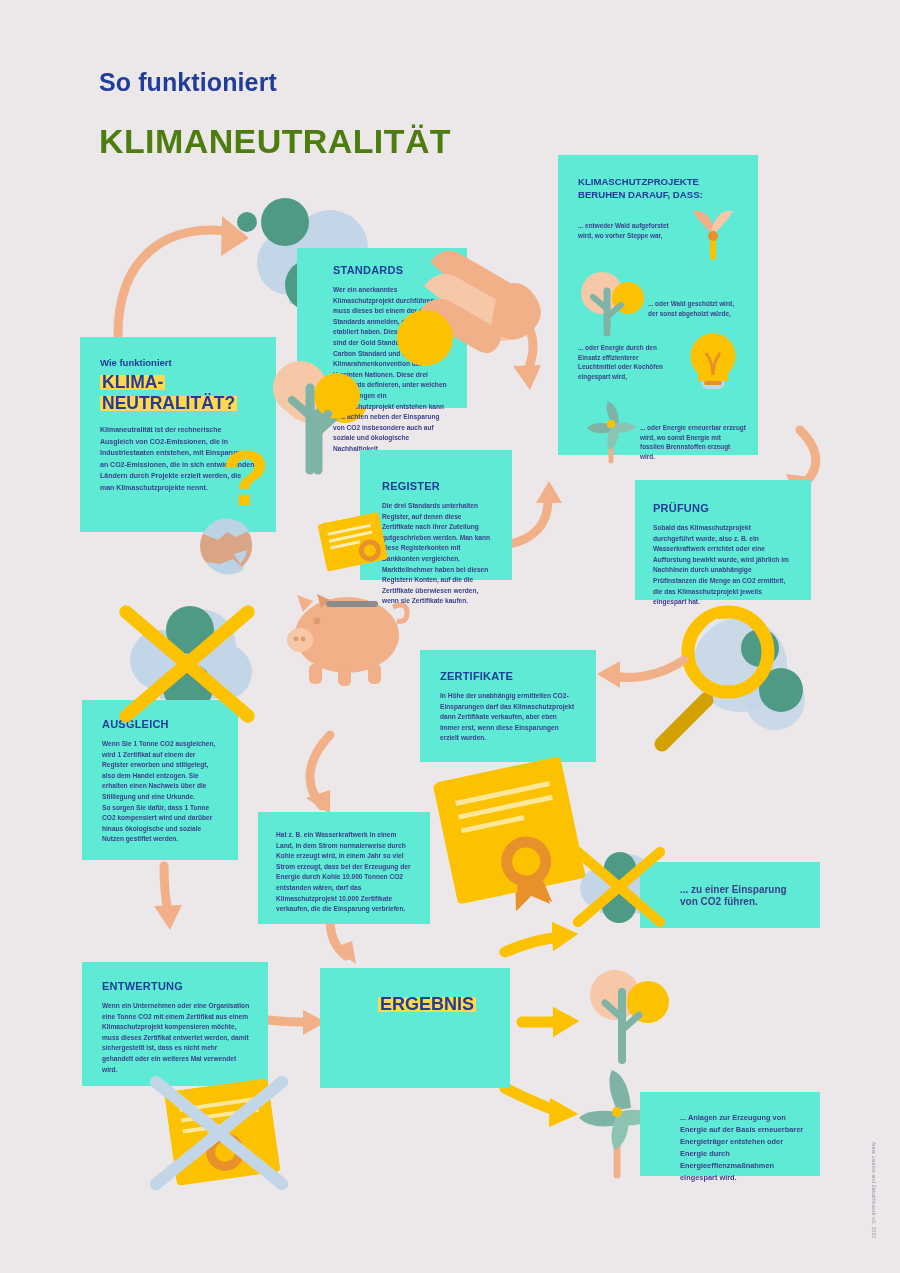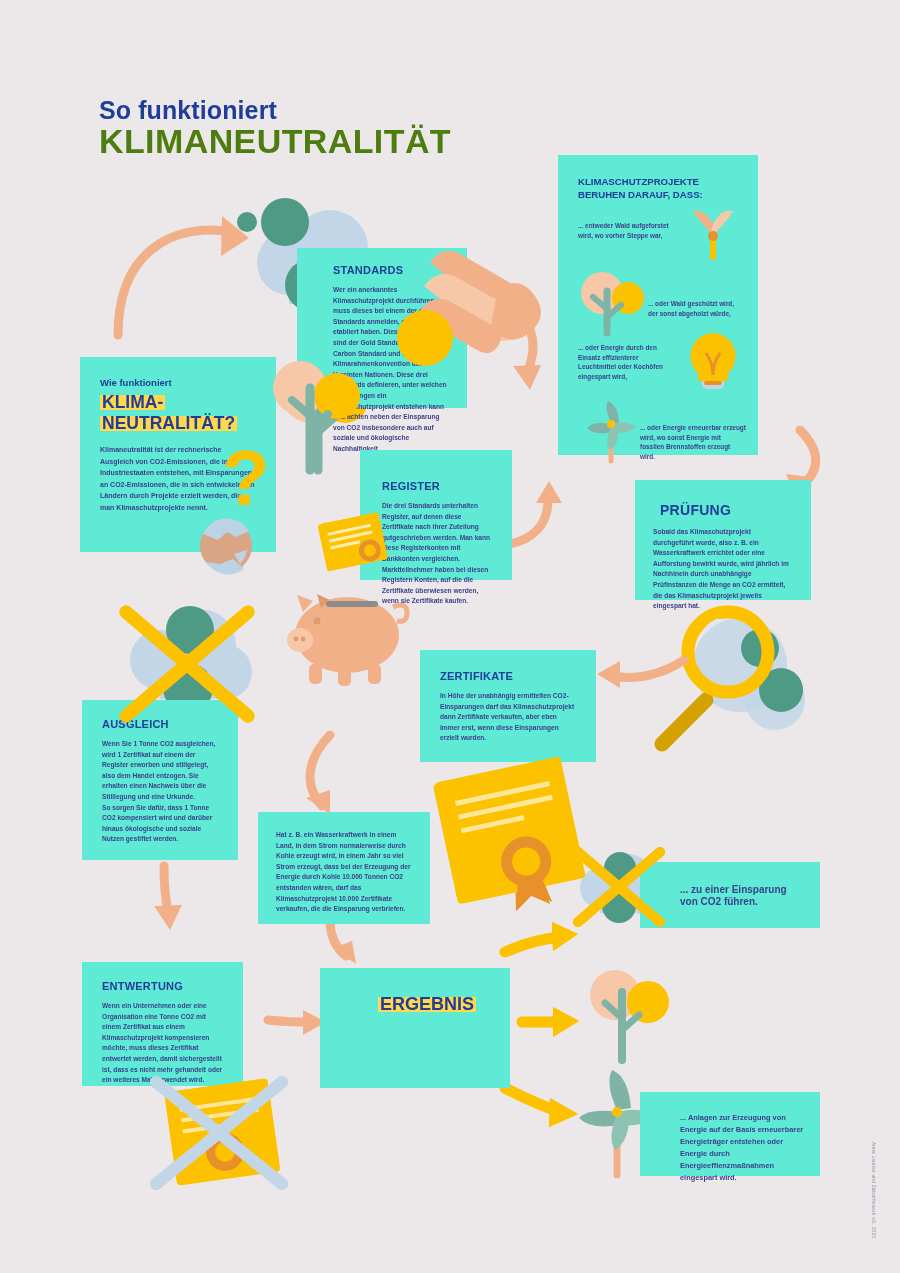--- a/index.html
+++ b/index.html
@@ -35,21 +35,21 @@
     font-weight:bold;
   }
   .body-txt{
     font-size:6.6px;
     line-height:10.6px;
     color:#3b3f8c;
     font-weight:bold;
   }
   
   #title-small{
-    position:absolute;left:99px;top:96px;
+    position:absolute;left:99px;top:68px;
     font-size:25px;font-weight:bold;color:#1f3d99;
     letter-spacing:.1px;
     z-index:30;
   }
   #title-big{
     position:absolute;left:99px;top:122px;
     font-size:34px;font-weight:bold;color:#4d7c0f;
     letter-spacing:.4px;
     z-index:30;
   }
@@ -278,21 +278,21 @@
     <g>
       <path d="M505,1088 C528,1100 548,1108 560,1112" fill="none" stroke="#fcc200" stroke-width="11" stroke-linecap="round"></path>
       <path d="M550,1098 L578,1114 L549,1127 Z" fill="#fcc200"></path>
     </g>
 
   </svg>
 
   <div id="title-small">So funktioniert</div>
   <div id="title-big">KLIMANEUTRALITÄT</div>
 
-  <div class="card" style="left:80px;top:337px;width:196px;height:195px;padding:20px 20px 0 20px;margin-top:20px;">
+  <div class="card" style="left:80px;top:337px;width:196px;height:195px;padding:20px 20px 0 20px;">
     <div style="font-size:9.5px;font-weight:bold;color:#1f3d99;margin-bottom:4px;">Wie funktioniert</div>
     <div style="line-height:20px;margin-bottom:10px;">
       <span class="hl" style="font-size:17.5px;font-weight:bold;color:#1f3d99;">KLIMA-</span><br>
       <span class="hl" style="font-size:17.5px;font-weight:bold;color:#1f3d99;">NEUTRALITÄT?</span>
     </div>
     <p class="body-txt" style="font-size:7px;line-height:11.6px;">Klimaneutralität ist der rechnerische Ausgleich von CO2-Emissionen, die in Industriestaaten entstehen, mit Einsparungen an CO2-Emissionen, die in sich entwickelnden Ländern durch Projekte erzielt werden, die man Klimaschutzprojekte nennt.</p>
   </div>
 
   <div class="card" style="left:297px;top:248px;width:170px;height:160px;padding:16px 18px 0 36px;">
     <h3 style="font-size:11px;">STANDARDS</h3>
@@ -348,40 +348,40 @@
       <div class="body-txt" style="position:absolute;left:62px;top:18px;width:106px;font-size:6.4px;line-height:9.6px;">... oder Energie erneuerbar erzeugt wird, wo sonst Energie mit fossilen Brennstoffen erzeugt wird.</div>
     </div>
   </div>
 
   <div class="card" style="left:360px;top:450px;width:152px;height:130px;padding:30px 18px 0 22px;">
     <h3 style="font-size:11px;">REGISTER</h3>
     <p class="body-txt">Die drei Standards unterhalten Register, auf denen diese Zertifikate nach ihrer Zuteilung gutgeschrieben werden. Man kann diese Registerkonten mit Bankkonten vergleichen. Marktteilnehmer haben bei diesen Registern Konten, auf die die Zertifikate überwiesen werden, wenn sie Zertifikate kaufen.</p>
   </div>
 
   <div class="card" style="left:635px;top:480px;width:176px;height:120px;padding:22px 18px 0 18px;">
-    <h3 style="font-size:14px;margin-left:7px;">PRÜFUNG</h3>
+    <h3 style="font-size:11px;">PRÜFUNG</h3>
     <p class="body-txt">Sobald das Klimaschutzprojekt durchgeführt wurde, also z. B. ein Wasserkraftwerk errichtet oder eine Aufforstung bewirkt wurde, wird jährlich im Nachhinein durch unabhängige Prüfinstanzen die Menge an CO2 ermittelt, die das Klimaschutzprojekt jeweils eingespart hat.</p>
   </div>
 
   <div class="card" style="left:420px;top:650px;width:176px;height:112px;padding:20px 18px 12px 20px;">
     <h3 style="font-size:11px;">ZERTIFIKATE</h3>
     <p class="body-txt">In Höhe der unabhängig ermittelten CO2-Einsparungen darf das Klimaschutzprojekt dann Zertifikate verkaufen, aber eben immer erst, wenn diese Einsparungen erzielt wurden.</p>
   </div>
 
   <div class="card" style="left:82px;top:700px;width:156px;height:160px;padding:18px 18px 0 20px;">
     <h3 style="font-size:11px;">AUSGLEICH</h3>
     <p class="body-txt" style="white-space:pre-line;">Wenn Sie 1 Tonne CO2 ausgleichen, wird 1 Zertifikat auf einem der Register erworben und stillgelegt, also dem Handel entzogen. Sie erhalten einen Nachweis über die Stilllegung und eine Urkunde.
 So sorgen Sie dafür, dass 1 Tonne CO2 kompensiert wird und darüber hinaus ökologische und soziale Nutzen gestiftet werden.</p>
   </div>
 
   <div class="card" style="left:258px;top:812px;width:172px;height:112px;padding:18px 16px 0 18px;">
     <p class="body-txt">Hat z. B. ein Wasserkraftwerk in einem Land, in dem Strom normalerweise durch Kohle erzeugt wird, in einem Jahr so viel Strom erzeugt, dass bei der Erzeugung der Energie durch Kohle 10.000 Tonnen CO2 entstanden wären, darf das Klimaschutzprojekt 10.000 Zertifikate verkaufen, die die Einsparung verbriefen.</p>
   </div>
 
-  <div class="card" style="left:82px;top:962px;width:161px;height:124px;padding:18px 18px 0 20px;">
+  <div class="card" style="left:82px;top:962px;width:186px;height:124px;padding:18px 18px 0 20px;">
     <h3 style="font-size:11px;">ENTWERTUNG</h3>
     <p class="body-txt">Wenn ein Unternehmen oder eine Organisation eine Tonne CO2 mit einem Zertifikat aus einem Klimaschutzprojekt kompensieren möchte, muss dieses Zertifikat entwertet werden, damit sichergestellt ist, dass es nicht mehr gehandelt oder ein weiteres Mal verwendet wird.</p>
   </div>
 
   <div class="card" style="left:320px;top:968px;width:190px;height:120px;padding:26px 18px 0 22px;">
     <div style="margin-bottom:14px;margin-left:36px;">
       <span class="hl" style="font-size:18px;font-weight:bold;color:#1f3d99;">ERGEBNIS</span>
     </div>
   </div>
 

